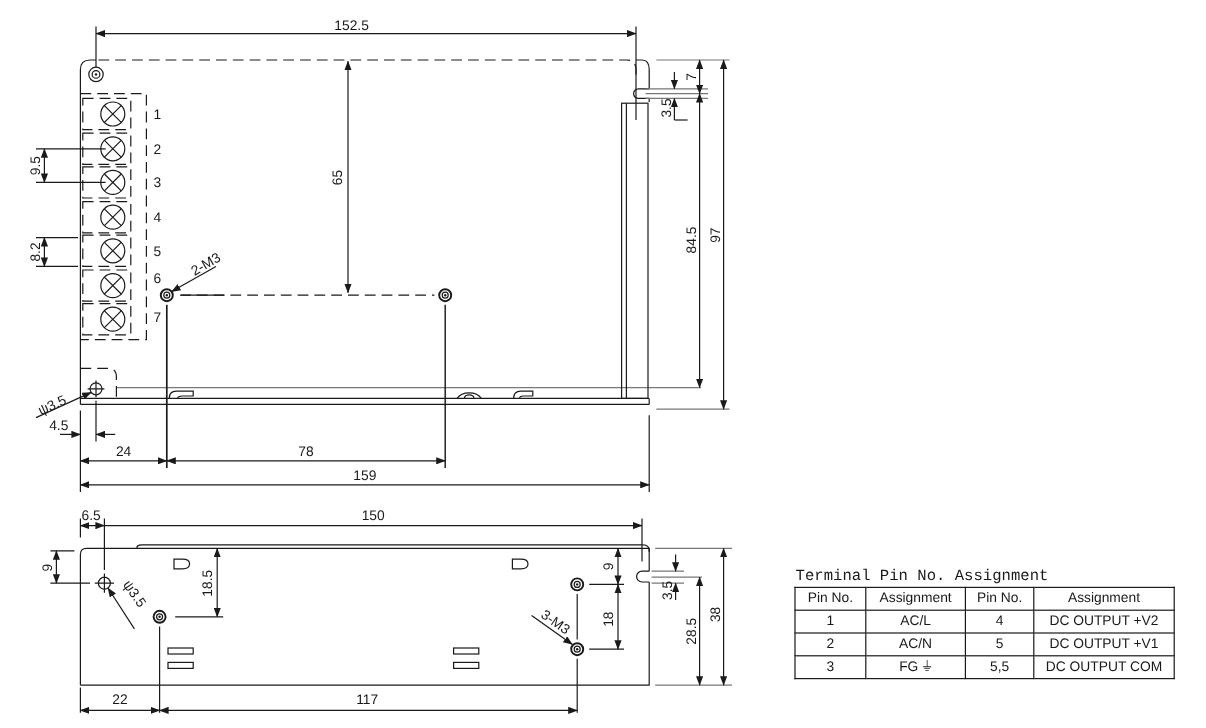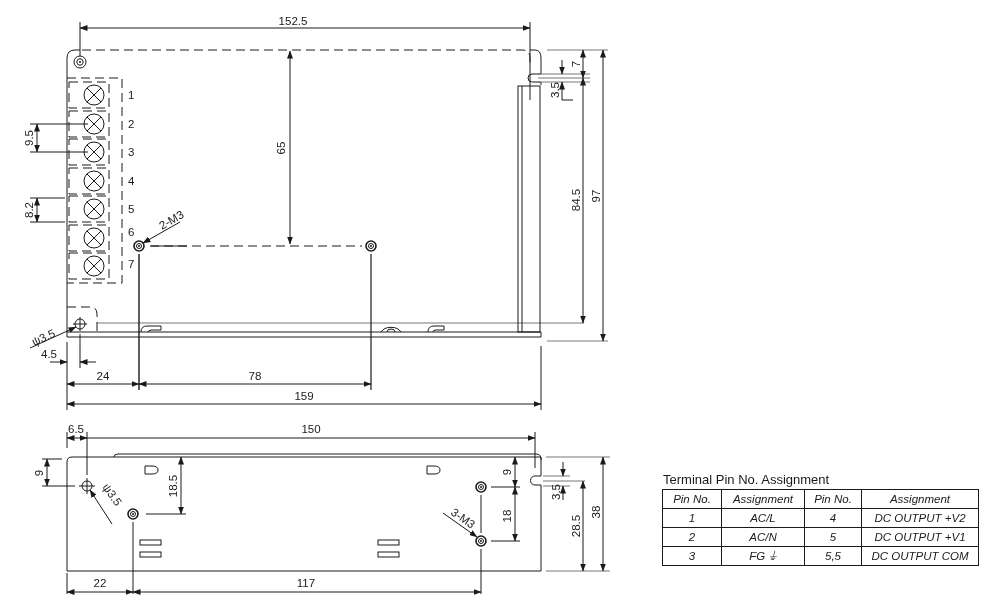--- a/index.html
+++ b/index.html
@@ -5,22 +5,22 @@
   html, body { margin: 0; padding: 0; background: #ffffff; }
   body { width: 1005px; height: 607px; position: relative; overflow: hidden; font-family: "Liberation Sans", sans-serif; color: #1a1a1a; }
   svg { position: absolute; left: 0; top: 0; }
   .ln { stroke: #1a1a1a; stroke-width: 1; fill: none; }
   .thk { stroke: #1a1a1a; stroke-width: 1.6; fill: none; }
   .dsh { stroke: #1a1a1a; stroke-width: 1; fill: none; stroke-dasharray: 9 5; }
   .gry { stroke: #777; stroke-width: 1; fill: none; }
   .dim { font-family: "Liberation Sans", sans-serif; font-size: 11.5px; fill: #1a1a1a; }
   .pin { font-family: "Liberation Sans", sans-serif; font-size: 11.5px; fill: #1a1a1a; }
   .table-wrap { position: absolute; left: 662px; top: 472px; }
-  .table-title { font-size: 13px; margin: 0 0 2px 1px; color: #1a1a1a; }
-  table { border-collapse: collapse; font-size: 11.5px; font-style: italic; }
+  .table-title { font-size: 13px; margin: 0 0 2px 1px; color: #1a1a1a; font-family: Liberation Mono, monospace; }
+  table { border-collapse: collapse; font-size: 11.5px; }
   td, th { border: 1px solid #1a1a1a; padding: 1px 6px; height: 16px; text-align: center; font-weight: normal; white-space: nowrap; }
   th:nth-child(1), td:nth-child(1) { width: 46px; }
   th:nth-child(2), td:nth-child(2) { width: 70px; }
   th:nth-child(3), td:nth-child(3) { width: 44px; }
   th:nth-child(4), td:nth-child(4) { width: 104px; }
 </style>
 </head>
 <body>
 
 <svg width="1005" height="607" viewBox="0 0 1005 607">

